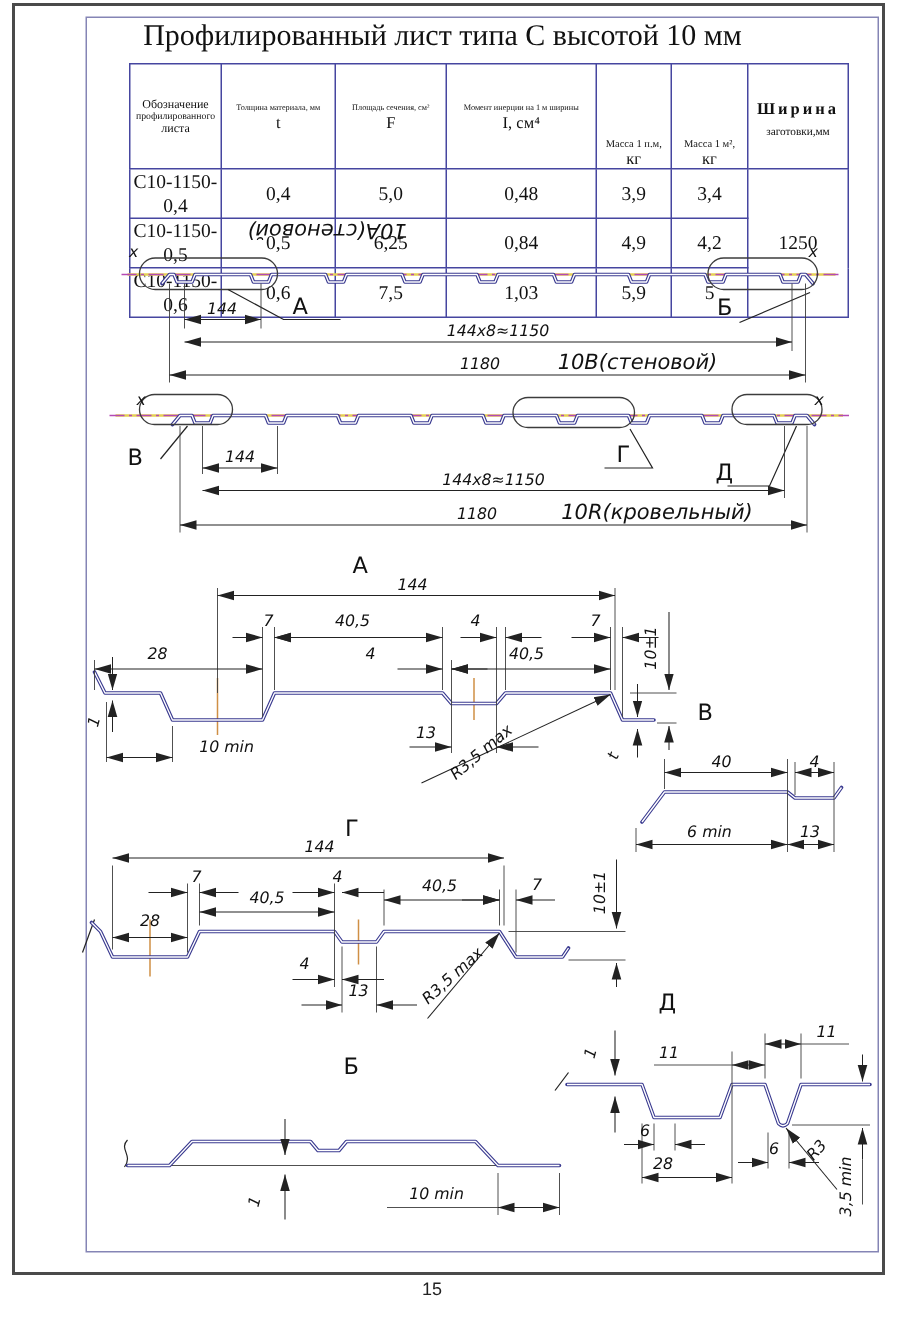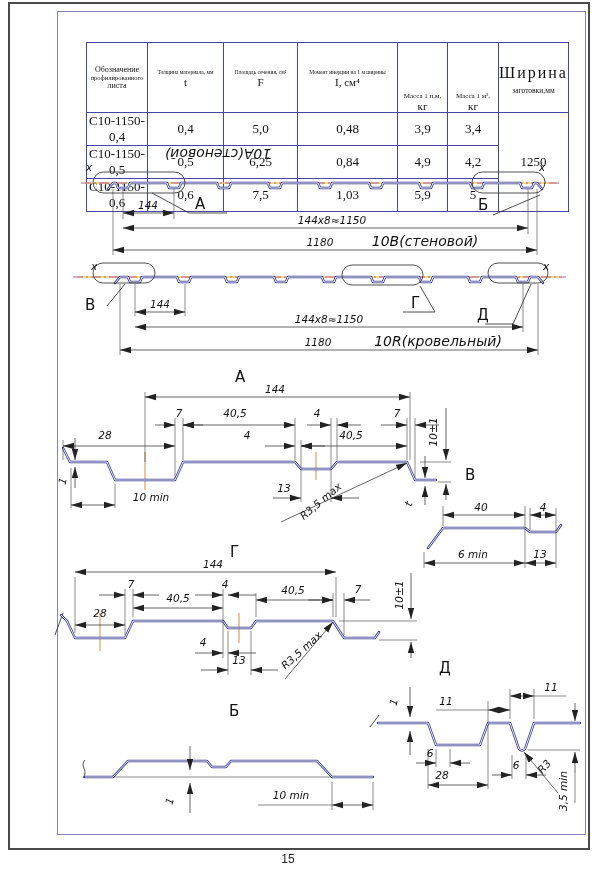--- a/index.html
+++ b/index.html
@@ -15,21 +15,21 @@
         font-size:12px;color:#222;font-family:"Liberation Sans",sans-serif;}
   
   #spec-table{position:absolute;left:86px;top:42px;border-collapse:collapse;table-layout:fixed;}
   #spec-table td{border:1px solid #4646a0;text-align:center;vertical-align:middle;
         padding:0;color:#111;overflow:hidden;}
   .th-tiny{font-size:5.5px;line-height:1.15;display:block;padding-top:2px;}
   .th-sym{font-size:11px;display:block;}
   .th-des1{font-size:8px;display:block;}
   .th-des2{font-size:6.5px;display:block;}
   .th-mass{font-size:7px;display:block;padding-top:3px;margin-top:46px;}
-  .th-w1{font-size:16px;letter-spacing:2px;display:block;padding-top:3px;}
+  .th-w1{font-size:11px;letter-spacing:2px;display:block;padding-top:3px;font-weight:bold;}
   .th-w2{font-size:7.5px;display:block;padding-top:4px;}
   .td-val{font-size:13px;}
   
   svg{position:absolute;overflow:visible;}
   .ext{stroke:#3c3c3c;stroke-width:0.6;fill:none;}
   .dim{stroke:#222;stroke-width:0.7;fill:none;marker-start:url(#arw);marker-end:url(#arw);}
   .da{stroke:#222;stroke-width:0.7;fill:none;marker-end:url(#arw);}
   .ld{stroke:#222;stroke-width:0.8;fill:none;}
   .prof{fill:none;stroke:#3a3a90;stroke-width:2.4;stroke-linejoin:round;stroke-linecap:round;}
   .profc{fill:none;stroke:#fff;stroke-width:0.9;stroke-linejoin:round;}
@@ -49,20 +49,21 @@
     <defs>
       <marker id="arw" viewBox="0 0 12 8" refX="11" refY="4" markerWidth="12" markerHeight="8" orient="auto-start-reverse" markerUnits="userSpaceOnUse">
         <path d="M0,0.8 L11,4 L0,7.2 z" fill="#222"></path>
       </marker>
     </defs>
   </svg>
 
   <div id="outer-border"></div>
   <div id="inner-frame"></div>
 
+  <div id="title">Профилированный лист типа С высотой 10 мм</div>
 
   <table id="spec-table">
     <colgroup>
       <col style="width:61px">
         <col style="width:76px">
         <col style="width:74px">
       <col style="width:100px">
         <col style="width:50px">
         <col style="width:51px">
         <col style="width:67px">

